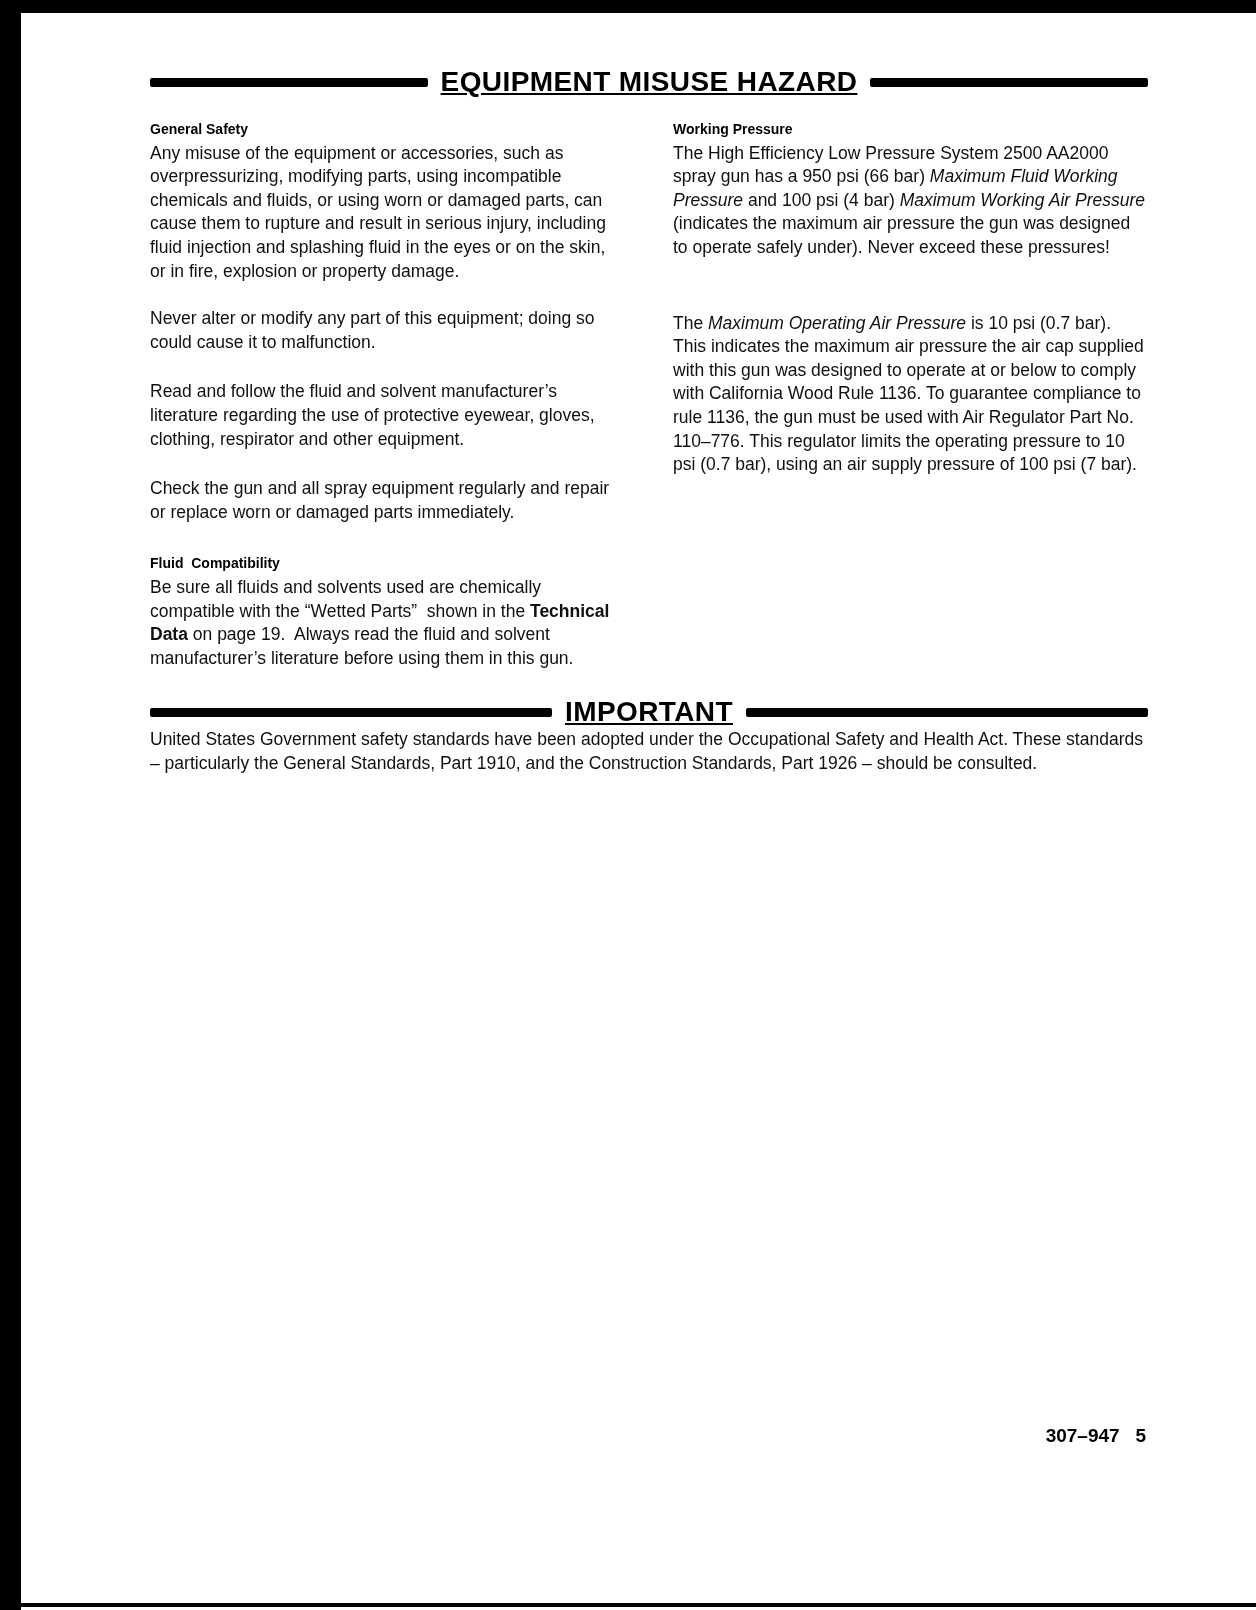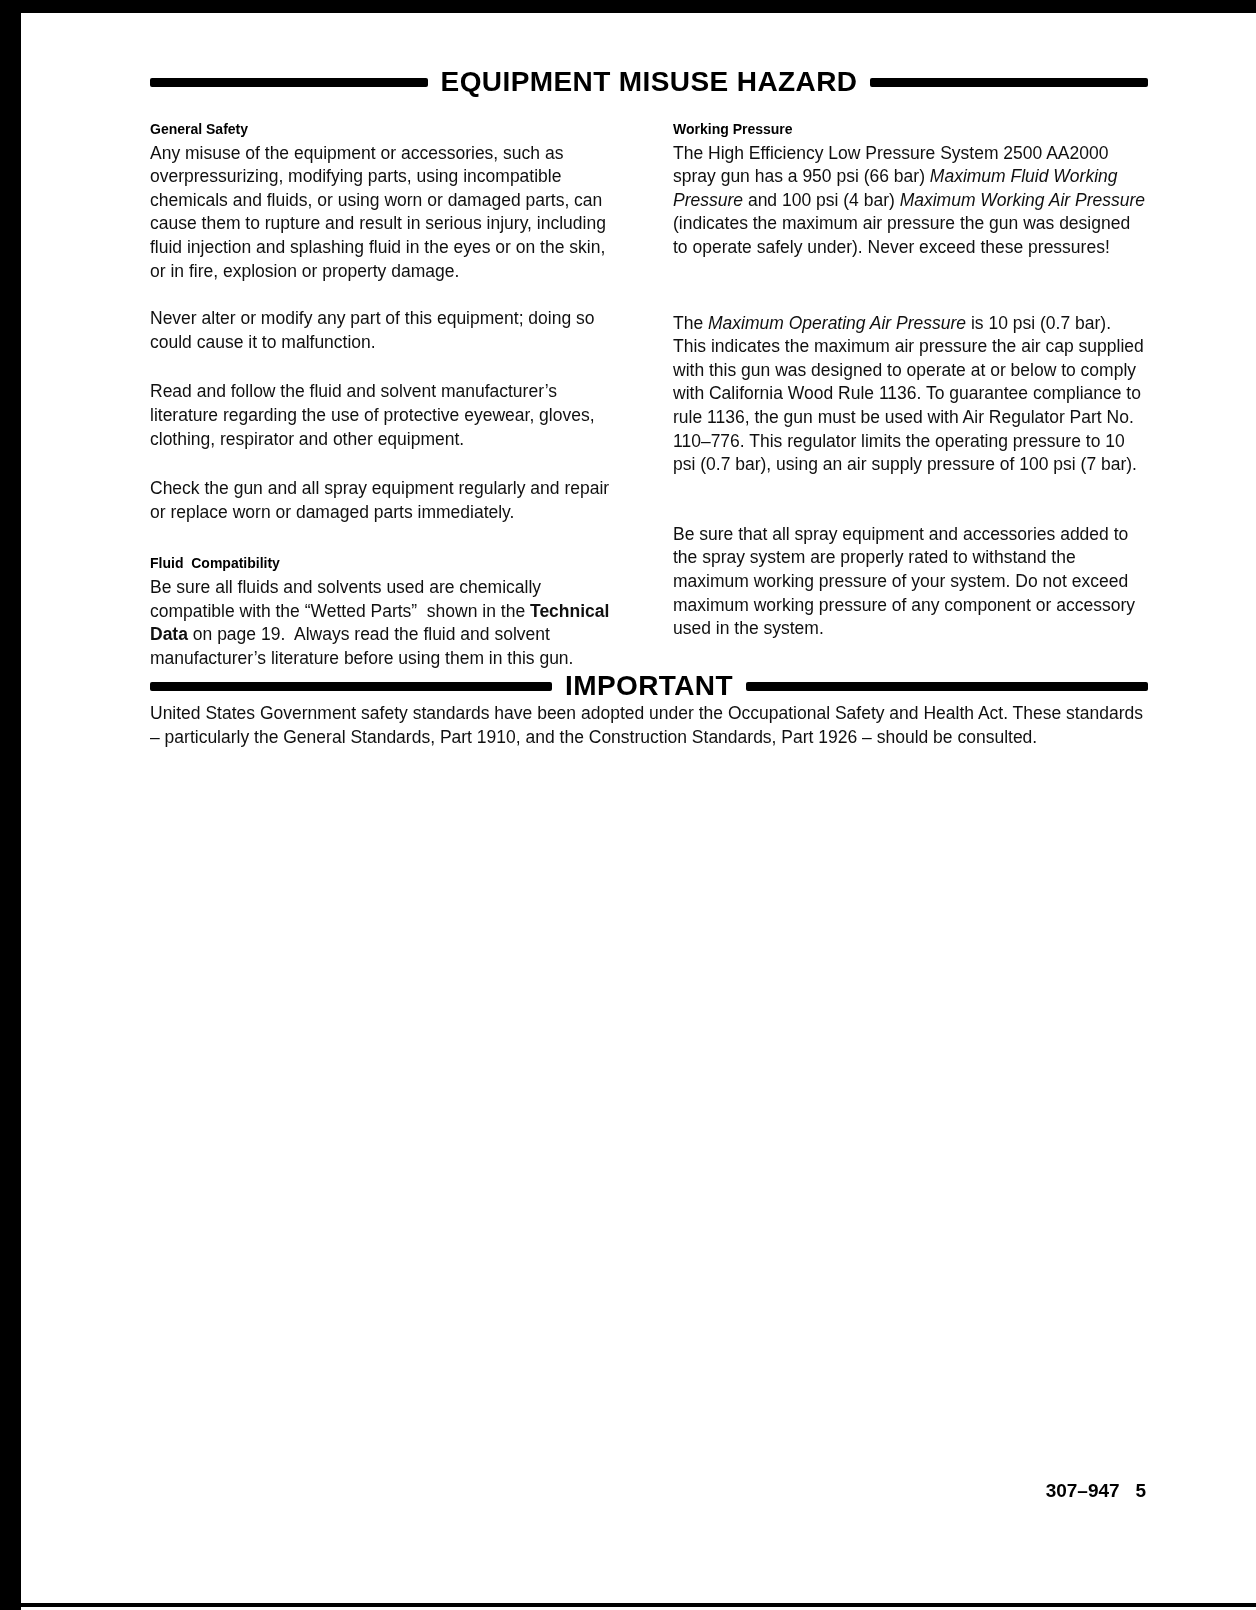--- a/index.html
+++ b/index.html
@@ -13,43 +13,43 @@
   .bar-top    { position: absolute; top: 0; left: 0; width: 1256px; height: 13px; background: #000; }
   .bar-left   { position: absolute; top: 0; left: 0; width: 21px; height: 1610px; background: #000; }
   .bar-bottom { position: absolute; left: 0; bottom: 3px; width: 1256px; height: 4px; background: #000; }
 
   .content { position: absolute; left: 150px; top: 66px; width: 998px; }
 
   .sec-header { display: flex; align-items: center; gap: 13px; }
   .rule { flex: 1; height: 9px; background: #000; border-radius: 2px; }
   .sec-title {
     font-size: 28px; font-weight: bold; letter-spacing: 0.4px;
-    white-space: nowrap; color: #000;
+    white-space: nowrap; color: #000; text-decoration: underline;
   }
 
   .cols { display: flex; gap: 58px; margin-top: 20px; }
   .col-left  { width: 465px; }
   .col-right { width: 475px; }
 
   .h { font-weight: bold; font-size: 14px; line-height: 23.6px; white-space: pre-wrap; color: #000; }
   .p { font-size: 17.5px; line-height: 23.6px; white-space: pre-wrap; color: #101010; }
   .i { font-style: italic; }
   .b { font-weight: bold; }
 
   .mt-std  { margin-top: 24px; }
   .mt-med  { margin-top: 26px; }
   .mt-head { margin-top: 28px; }
   .mt-big1 { margin-top: 52px; }
   .mt-big2 { margin-top: 46px; }
 
-  .sec-header.important { }
+  .sec-header.important { margin-top: 26px; }
   .p.full { width: 998px; }
 
   .footer {
-    position: absolute; top: 1480px; right: 110px;
+    position: absolute; top: 1425px; right: 110px;
     font-size: 19px; font-weight: bold; white-space: pre; color: #000;
   }
 </style>
 </head>
 <body>
 
 <div class="bar-top"></div>
 <div class="bar-left"></div>
 <div class="bar-bottom"></div>
 
@@ -70,21 +70,20 @@
       <p class="p mt-med">Read and follow the fluid and solvent manufacturer’s literature regarding the use of protective eyewear, gloves, clothing, respirator and other equipment.</p>
       <p class="p mt-med">Check the gun and all spray equipment regularly and repair or replace worn or damaged parts immediately.</p>
       <div class="h mt-head">Fluid  Compatibility</div>
       <p class="p"><span>Be sure all fluids and solvents used are chemically compatible with the “Wetted Parts”  shown in the </span><span class="b">Technical Data</span><span> on page 19.  Always read the fluid and solvent manufacturer’s literature before using them in this gun.</span></p>
     </div>
 
     <div class="col-right">
       <div class="h">Working Pressure</div>
       <p class="p"><span>The High Efficiency Low Pressure System 2500 AA2000 spray gun has a 950 psi (66 bar) </span><span class="i">Maximum Fluid Working Pressure</span><span> and 100 psi (4 bar) </span><span class="i">Maximum Working Air Pressure</span><span> (indicates the maximum air pressure the gun was designed to operate safely under). Never exceed these pressures!</span></p>
       <p class="p mt-big1"><span>The </span><span class="i">Maximum Operating Air Pressure</span><span> is 10 psi (0.7 bar). This indicates the maximum air pressure the air cap supplied with this gun was designed to operate at or below to comply with California Wood Rule 1136. To guarantee compliance to rule 1136, the gun must be used with Air Regulator Part No. 110–776. This regulator limits the operating pressure to 10 psi (0.7 bar), using an air supply pressure of 100 psi (7 bar).</span></p>
-      <p class="p mt-big2">Be sure that all spray equipment and accessories added to the spray system are properly rated to withstand the maximum working pressure of your system. Do not exceed maximum working pressure of any component or accessory used in the system.</p>
     </div>
 
   </div>
 
   <div class="sec-header important">
     <div class="rule"></div>
     <div class="sec-title">IMPORTANT</div>
     <div class="rule"></div>
   </div>
 

